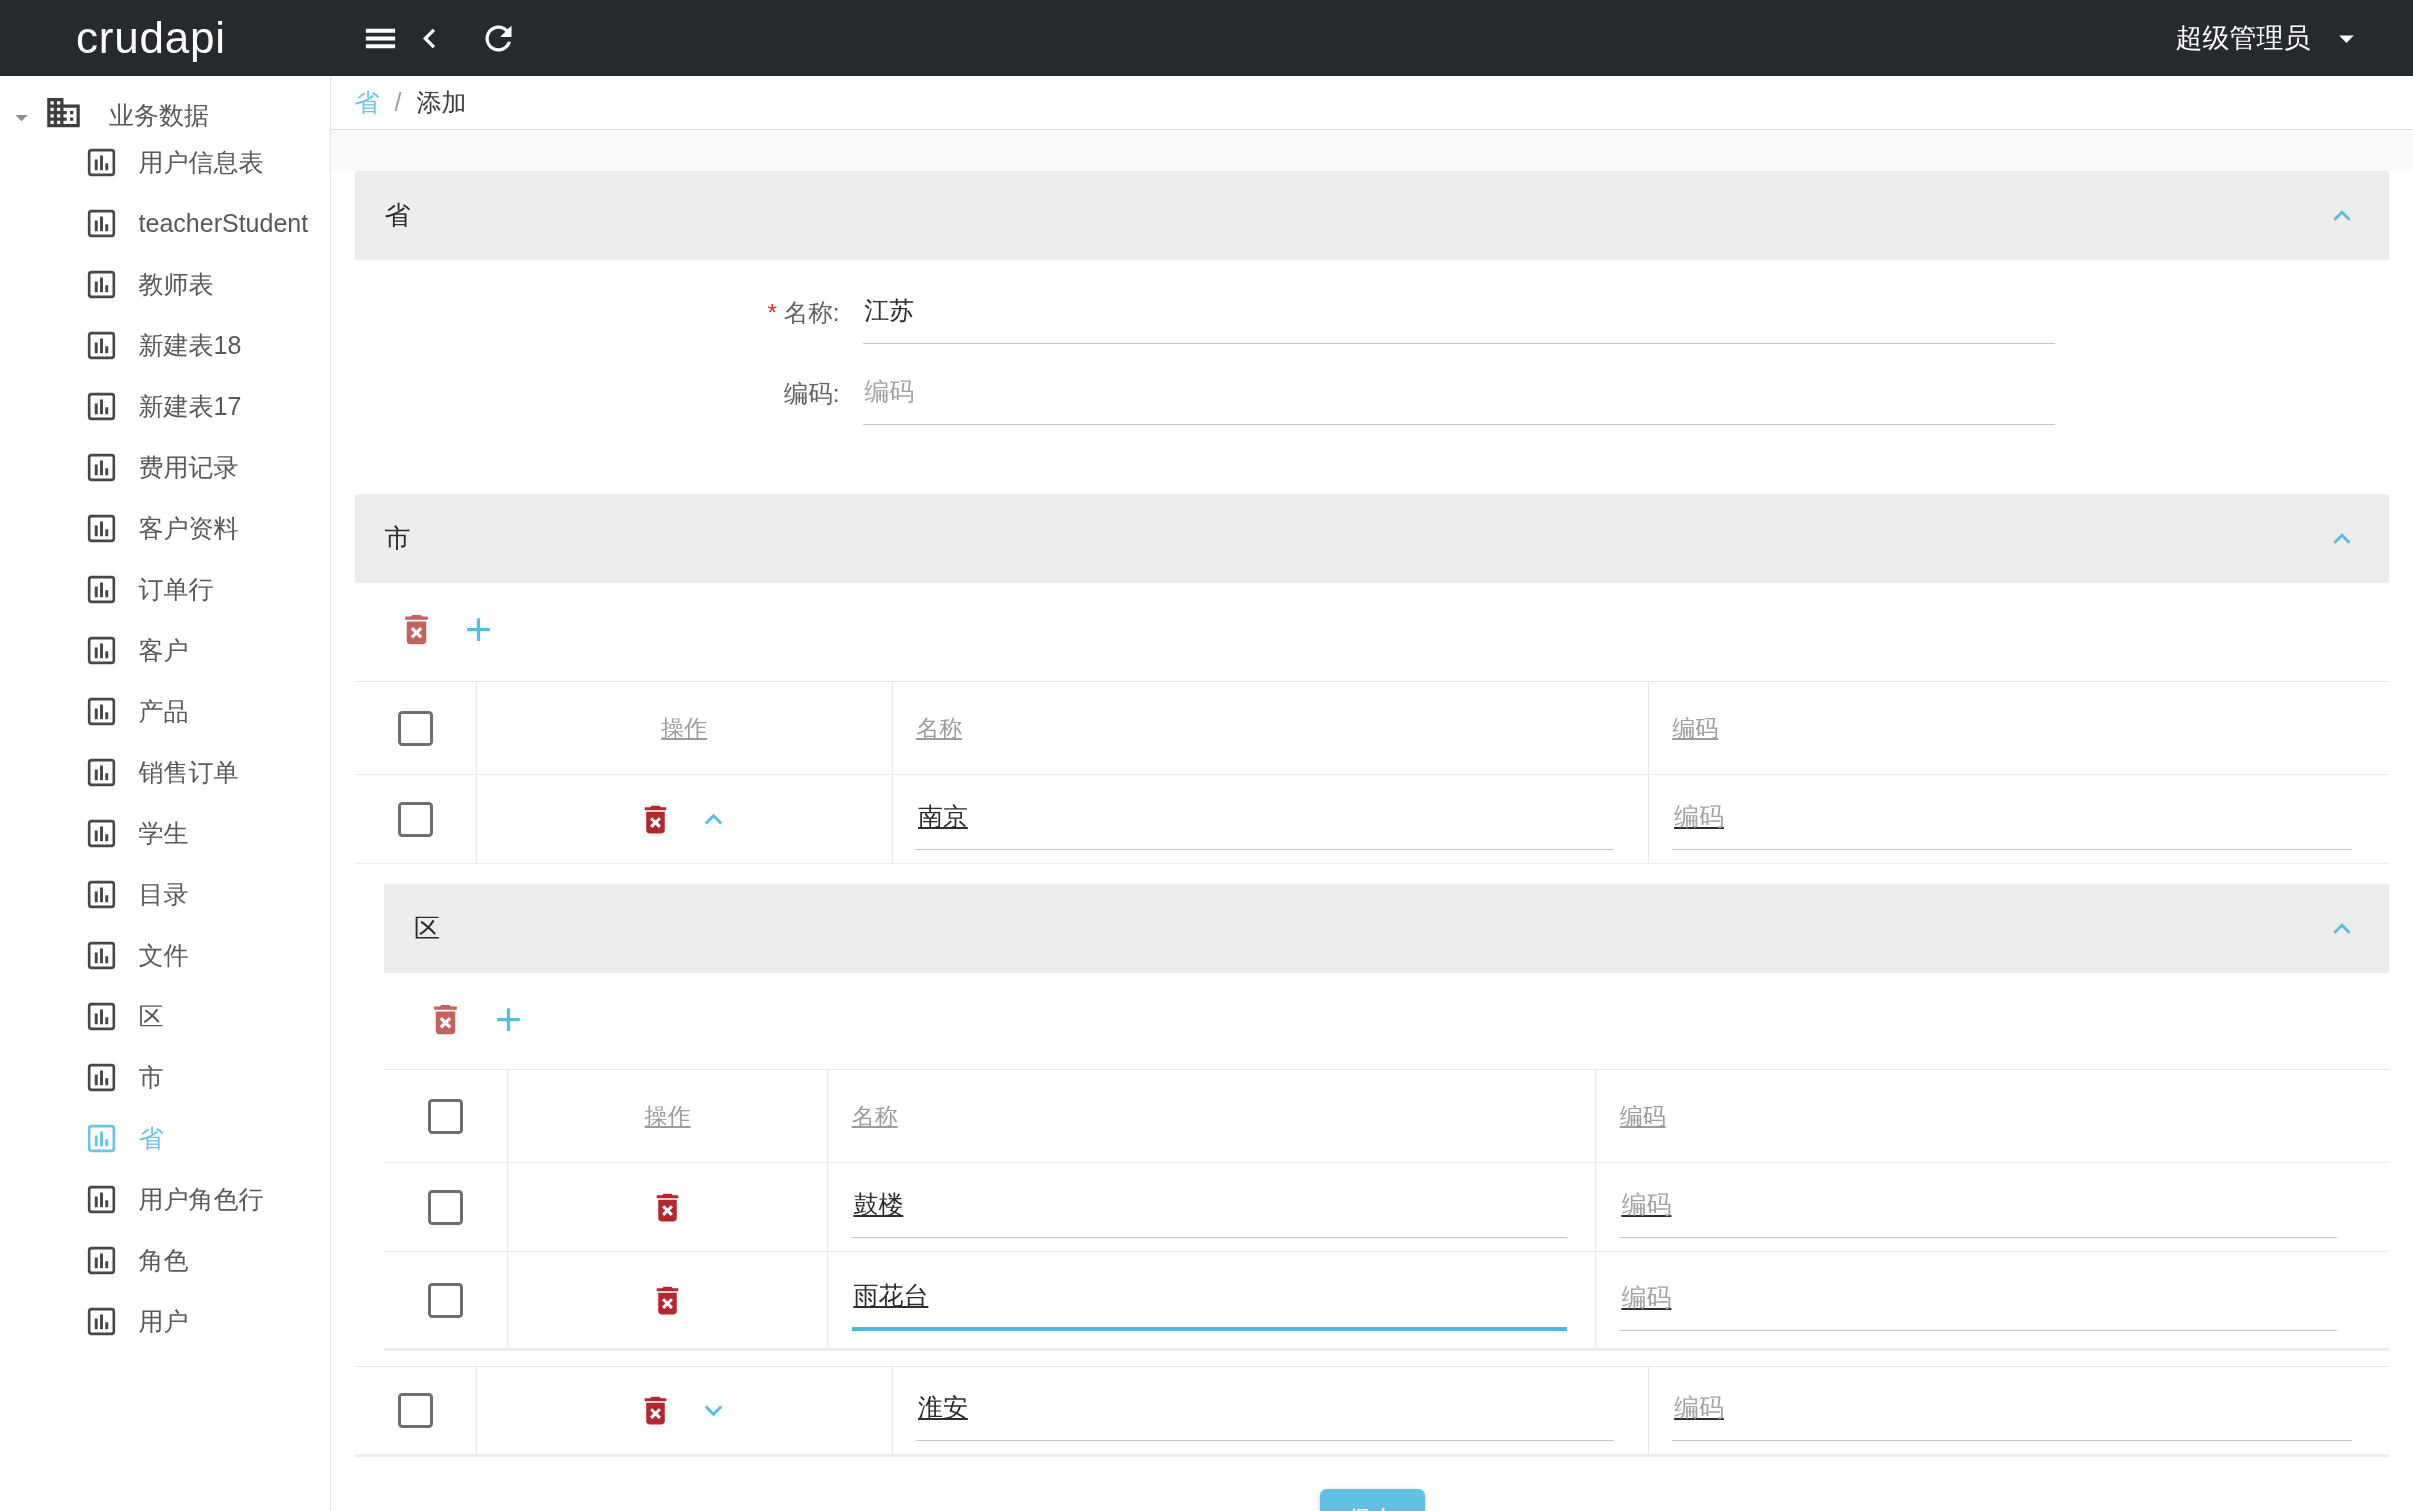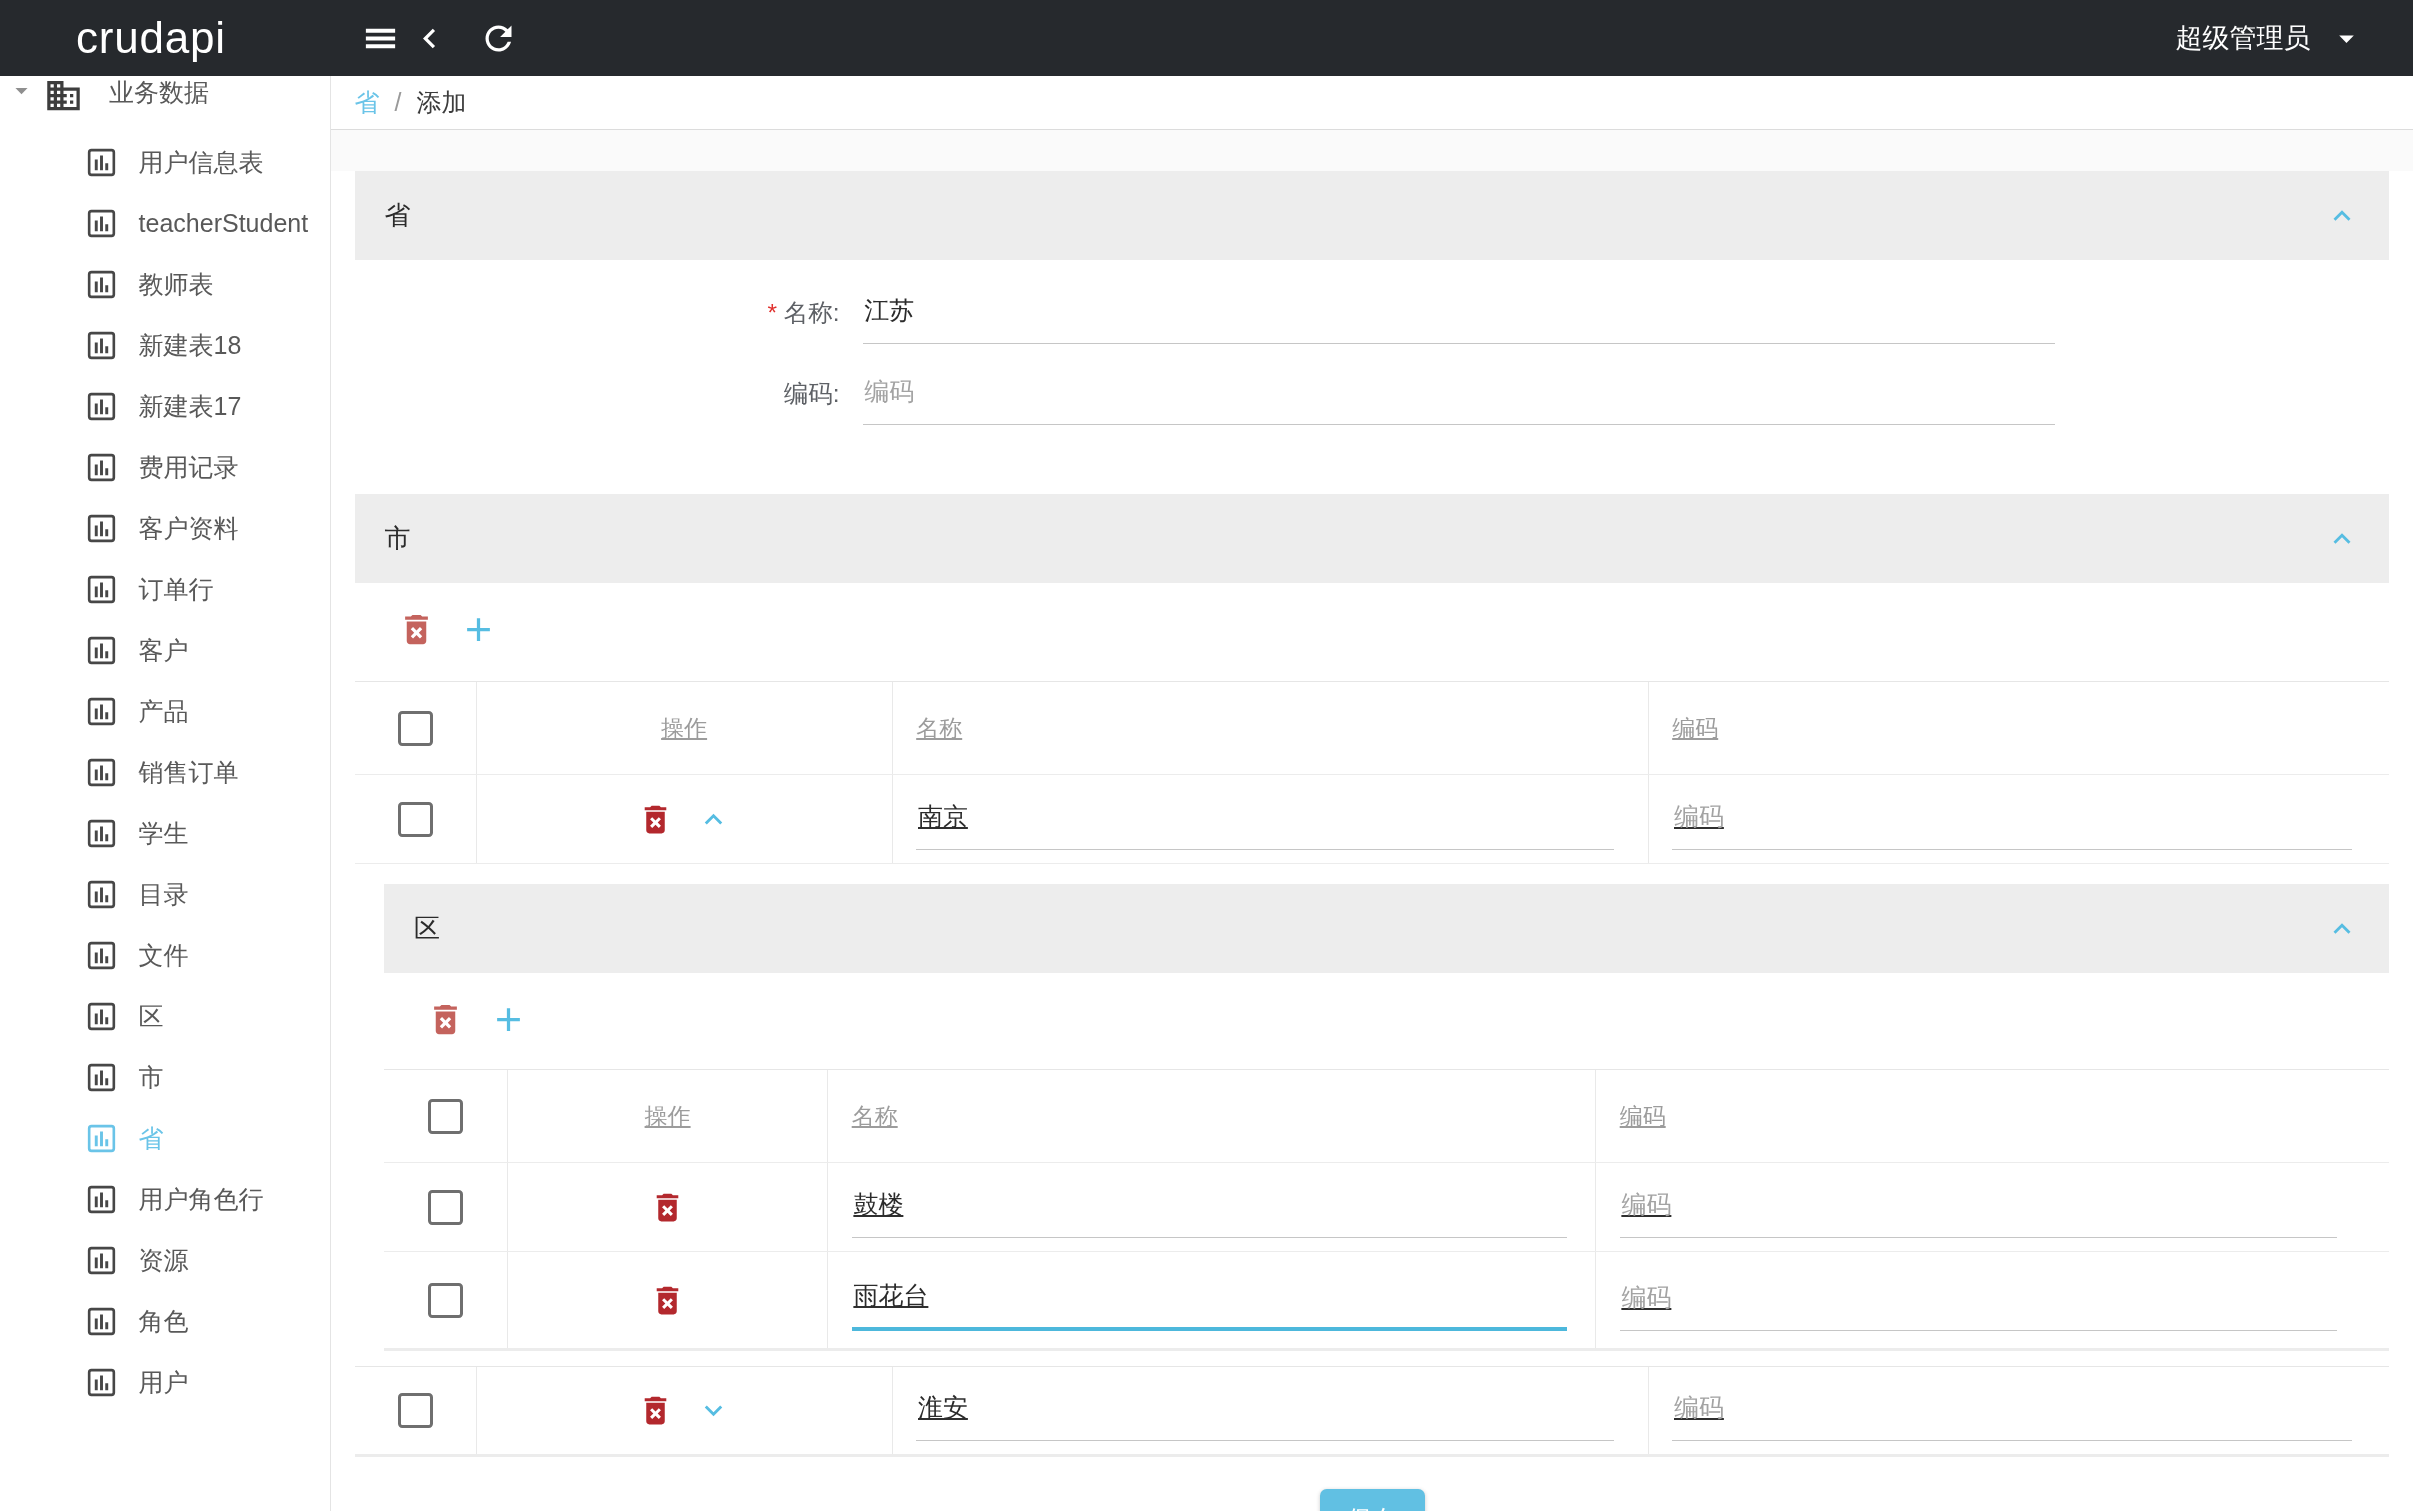--- a/index.html
+++ b/index.html
@@ -17,21 +17,21 @@
   .tb-back { margin-left:10px; }
   .tb-refresh { margin-left:30px; }
   .top-right { margin-left:auto; display:flex; align-items:center; padding-right:49px; }
   .user-label { color:#fff; font-size:27px; }
   .caret-icon { width:35px; height:35px; margin-left:18.6px; color:#fff; display:inline-flex; }
   .caret-icon svg { width:100%; height:100%; fill:currentColor; }
 
   
   .sidebar { position:absolute; left:0; top:76px; width:331px; height:1435px;
              background:#fff; border-right:0.8px solid #e4e4e4; overflow:hidden; }
-  .tree-group { height:56px; display:flex; align-items:flex-start; cursor:pointer;gap:7px; }
+  .tree-group { height:56px; display:flex; align-items:flex-end; cursor:pointer;gap:7px; }
   .expander { width:29px; height:29px; margin-left:6.7px; color:#8f8f8f; display:inline-flex; }
   .expander svg { width:100%; height:100%; fill:currentColor; }
   .building-ic { width:39px; height:39px; margin-left:1.7px; color:#3d3d3d; display:inline-flex; }
   .building-ic svg { width:100%; height:100%; fill:currentColor; }
   .tree-group .nav-label { margin-left:18.6px; }
   .nav-item { height:61px; display:flex; align-items:center; cursor:pointer; }
   .chart-ic { width:37px; height:37px; margin-left:83px; color:#474747; display:inline-flex; }
   .chart-ic svg { width:100%; height:100%; }
   .nav-label { font-size:25px; color:#595959; margin-left:18.6px; white-space:nowrap; }
   .nav-item.selected .chart-ic { color:#6ac4e8; }
@@ -333,28 +333,20 @@
 
     <div class="nav-item">
       <span class="chart-ic">
             <svg viewBox="0 0 24 24">
               <use href="#g-chart"></use>
             </svg>
           </span>
       <span class="nav-label">用户角色行</span>
     </div>
 
-    <div class="nav-item">
-      <span class="chart-ic">
-            <svg viewBox="0 0 24 24">
-              <use href="#g-chart"></use>
-            </svg>
-          </span>
-      <span class="nav-label">资源</span>
-    </div>
 
     <div class="nav-item">
       <span class="chart-ic">
             <svg viewBox="0 0 24 24">
               <use href="#g-chart"></use>
             </svg>
           </span>
       <span class="nav-label">角色</span>
     </div>
 

